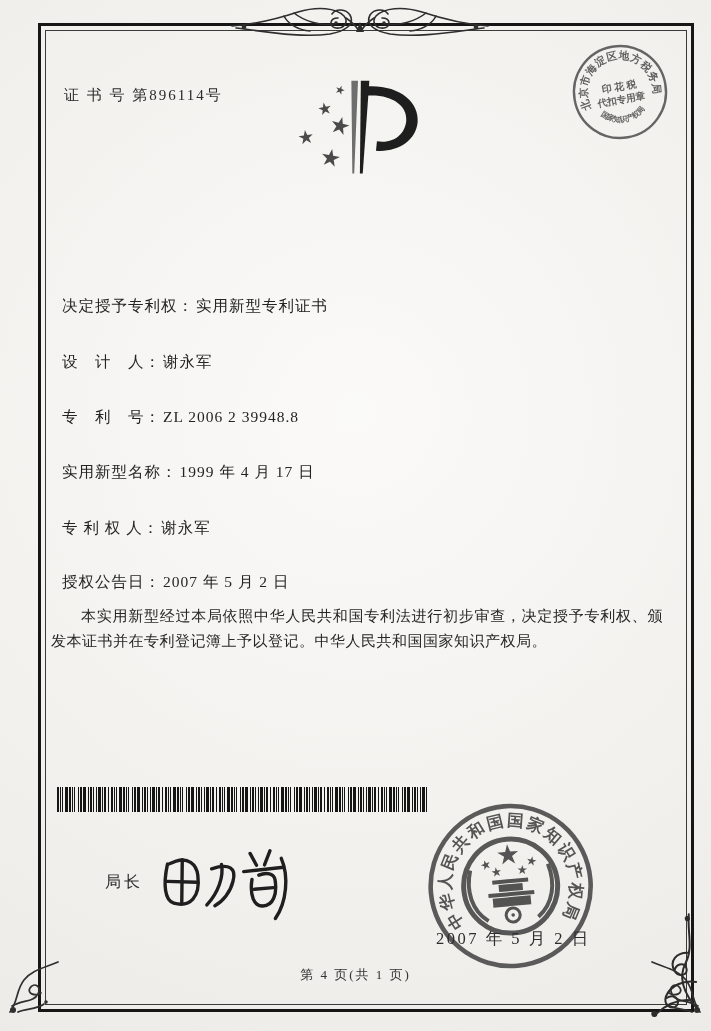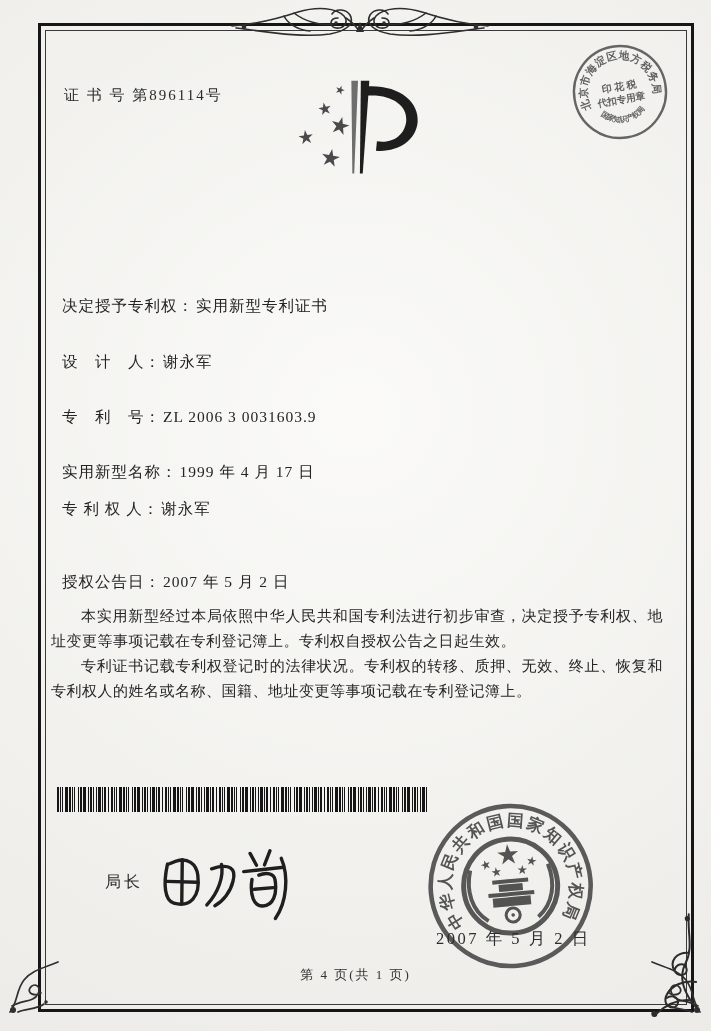--- a/index.html
+++ b/index.html
@@ -127,28 +127,27 @@
     <polygon points="68,6 75,6 71,104 69,104" fill="#6e6e6e"></polygon>
     <polygon points="78,6 87,6 80,104 77,104" fill="#1e1e1e"></polygon>
 
     <path d="M84,12 C118,10 140,28 138,50 C136,70 116,82 94,80 L95,70
              C113,73 125,62 126,48 C127,32 110,20 84,22 Z" fill="#1e1e1e"></path>
   </svg>
 
 
   <div class="field" style="top:296px"><span>决定授予专利权：</span><span class="val">实用新型专利证书</span></div>
   <div class="field" style="top:352px"><span>设　计　人：</span><span class="val">谢永军</span></div>
-  <div class="field" style="top:407px"><span>专　利　号：</span><span class="val">ZL 2006 3 0031603.9</span></div>
+  <div class="field" style="top:407px"><span>专　利　号：</span><span class="val">ZL 2006 2 39948.8</span></div>
   <div class="field" style="top:462px"><span>实用新型名称：</span><span class="val">1999 年 4 月 17 日</span></div>
-  <div class="field" style="top:499px"><span>专 利 权 人：</span><span class="val">谢永军</span></div>
+  <div class="field" style="top:518px"><span>专 利 权 人：</span><span class="val">谢永军</span></div>
   <div class="field" style="top:572px"><span>授权公告日：</span><span class="val">2007 年 5 月 2 日</span></div>
 
   <div class="body-text">
-    <p>本实用新型经过本局依照中华人民共和国专利法进行初步审查，决定授予专利权、地址变更等事项记载在专利登记簿上。专利权自授权公告之日起生效。</p>
-    <p>专利证书记载专利权登记时的法律状况。专利权的转移、质押、无效、终止、恢复和专利权人的姓名或名称、国籍、地址变更等事项记载在专利登记簿上。</p>
+    <p>本实用新型经过本局依照中华人民共和国专利法进行初步审查，决定授予专利权、颁发本证书并在专利登记簿上予以登记。中华人民共和国国家知识产权局。</p>
   </div>
 
   <div class="barcode"><i style="width: 2px; margin-right: 1px;"></i><i style="width: 1px; margin-right: 1px;"></i><i style="width: 1px; margin-right: 2px;"></i><i style="width: 3px; margin-right: 1px;"></i><i style="width: 2px; margin-right: 1px;"></i><i style="width: 1px; margin-right: 1px;"></i><i style="width: 1px; margin-right: 3px;"></i><i style="width: 1px; margin-right: 1px;"></i><i style="width: 2px; margin-right: 1px;"></i><i style="width: 3px; margin-right: 2px;"></i><i style="width: 1px; margin-right: 1px;"></i><i style="width: 2px; margin-right: 1px;"></i><i style="width: 1px; margin-right: 2px;"></i><i style="width: 1px; margin-right: 1px;"></i><i style="width: 3px; margin-right: 1px;"></i><i style="width: 1px; margin-right: 1px;"></i><i style="width: 2px; margin-right: 2px;"></i><i style="width: 1px; margin-right: 2px;"></i><i style="width: 2px; margin-right: 1px;"></i><i style="width: 1px; margin-right: 1px;"></i><i style="width: 1px; margin-right: 2px;"></i><i style="width: 3px; margin-right: 1px;"></i><i style="width: 2px; margin-right: 1px;"></i><i style="width: 1px; margin-right: 1px;"></i><i style="width: 1px; margin-right: 3px;"></i><i style="width: 1px; margin-right: 1px;"></i><i style="width: 2px; margin-right: 1px;"></i><i style="width: 3px; margin-right: 2px;"></i><i style="width: 1px; margin-right: 1px;"></i><i style="width: 2px; margin-right: 1px;"></i><i style="width: 1px; margin-right: 2px;"></i><i style="width: 1px; margin-right: 1px;"></i><i style="width: 3px; margin-right: 1px;"></i><i style="width: 1px; margin-right: 1px;"></i><i style="width: 2px; margin-right: 2px;"></i><i style="width: 1px; margin-right: 2px;"></i><i style="width: 2px; margin-right: 1px;"></i><i style="width: 1px; margin-right: 1px;"></i><i style="width: 1px; margin-right: 2px;"></i><i style="width: 3px; margin-right: 1px;"></i><i style="width: 2px; margin-right: 1px;"></i><i style="width: 1px; margin-right: 1px;"></i><i style="width: 1px; margin-right: 3px;"></i><i style="width: 1px; margin-right: 1px;"></i><i style="width: 2px; margin-right: 1px;"></i><i style="width: 3px; margin-right: 2px;"></i><i style="width: 1px; margin-right: 1px;"></i><i style="width: 2px; margin-right: 1px;"></i><i style="width: 1px; margin-right: 2px;"></i><i style="width: 1px; margin-right: 1px;"></i><i style="width: 3px; margin-right: 1px;"></i><i style="width: 1px; margin-right: 1px;"></i><i style="width: 2px; margin-right: 2px;"></i><i style="width: 1px; margin-right: 2px;"></i><i style="width: 2px; margin-right: 1px;"></i><i style="width: 1px; margin-right: 1px;"></i><i style="width: 1px; margin-right: 2px;"></i><i style="width: 3px; margin-right: 1px;"></i><i style="width: 2px; margin-right: 1px;"></i><i style="width: 1px; margin-right: 1px;"></i><i style="width: 1px; margin-right: 3px;"></i><i style="width: 1px; margin-right: 1px;"></i><i style="width: 2px; margin-right: 1px;"></i><i style="width: 3px; margin-right: 2px;"></i><i style="width: 1px; margin-right: 1px;"></i><i style="width: 2px; margin-right: 1px;"></i><i style="width: 1px; margin-right: 2px;"></i><i style="width: 1px; margin-right: 1px;"></i><i style="width: 3px; margin-right: 1px;"></i><i style="width: 1px; margin-right: 1px;"></i><i style="width: 2px; margin-right: 2px;"></i><i style="width: 1px; margin-right: 2px;"></i><i style="width: 2px; margin-right: 1px;"></i><i style="width: 1px; margin-right: 1px;"></i><i style="width: 1px; margin-right: 2px;"></i><i style="width: 3px; margin-right: 1px;"></i><i style="width: 2px; margin-right: 1px;"></i><i style="width: 1px; margin-right: 1px;"></i><i style="width: 1px; margin-right: 3px;"></i><i style="width: 1px; margin-right: 1px;"></i><i style="width: 2px; margin-right: 1px;"></i><i style="width: 3px; margin-right: 2px;"></i><i style="width: 1px; margin-right: 1px;"></i><i style="width: 2px; margin-right: 1px;"></i><i style="width: 1px; margin-right: 2px;"></i><i style="width: 1px; margin-right: 1px;"></i><i style="width: 3px; margin-right: 1px;"></i><i style="width: 1px; margin-right: 1px;"></i><i style="width: 2px; margin-right: 2px;"></i><i style="width: 1px; margin-right: 2px;"></i><i style="width: 2px; margin-right: 1px;"></i><i style="width: 1px; margin-right: 1px;"></i><i style="width: 1px; margin-right: 2px;"></i><i style="width: 3px; margin-right: 1px;"></i><i style="width: 2px; margin-right: 1px;"></i><i style="width: 1px; margin-right: 1px;"></i><i style="width: 1px; margin-right: 3px;"></i><i style="width: 1px; margin-right: 1px;"></i><i style="width: 2px; margin-right: 1px;"></i><i style="width: 3px; margin-right: 2px;"></i><i style="width: 1px; margin-right: 1px;"></i><i style="width: 2px; margin-right: 1px;"></i><i style="width: 1px; margin-right: 2px;"></i><i style="width: 1px; margin-right: 1px;"></i><i style="width: 3px; margin-right: 1px;"></i><i style="width: 1px; margin-right: 1px;"></i><i style="width: 2px; margin-right: 2px;"></i><i style="width: 1px; margin-right: 2px;"></i><i style="width: 2px; margin-right: 1px;"></i><i style="width: 1px; margin-right: 1px;"></i><i style="width: 1px; margin-right: 2px;"></i><i style="width: 3px; margin-right: 1px;"></i><i style="width: 2px; margin-right: 1px;"></i><i style="width: 1px; margin-right: 1px;"></i><i style="width: 1px; margin-right: 3px;"></i><i style="width: 1px; margin-right: 1px;"></i><i style="width: 2px; margin-right: 1px;"></i><i style="width: 3px; margin-right: 2px;"></i><i style="width: 1px; margin-right: 1px;"></i><i style="width: 2px; margin-right: 1px;"></i><i style="width: 1px; margin-right: 2px;"></i><i style="width: 1px; margin-right: 1px;"></i><i style="width: 3px; margin-right: 1px;"></i><i style="width: 1px; margin-right: 1px;"></i></div>
 
   <div class="sig-title">局长</div>
   <svg class="sig-svg" viewBox="0 0 172 100" aria-label="田力普">
     <g stroke="#1f1f1f" stroke-width="3.4" fill="none" stroke-linecap="round" stroke-linejoin="round">
 
       <path d="M20,32 C15,52 16,68 25,71 C41,76 52,66 50,44 C49,32 40,26 29,29 C24,31 21,32 20,32"></path>
       <path d="M19,49 L49,51"></path>

